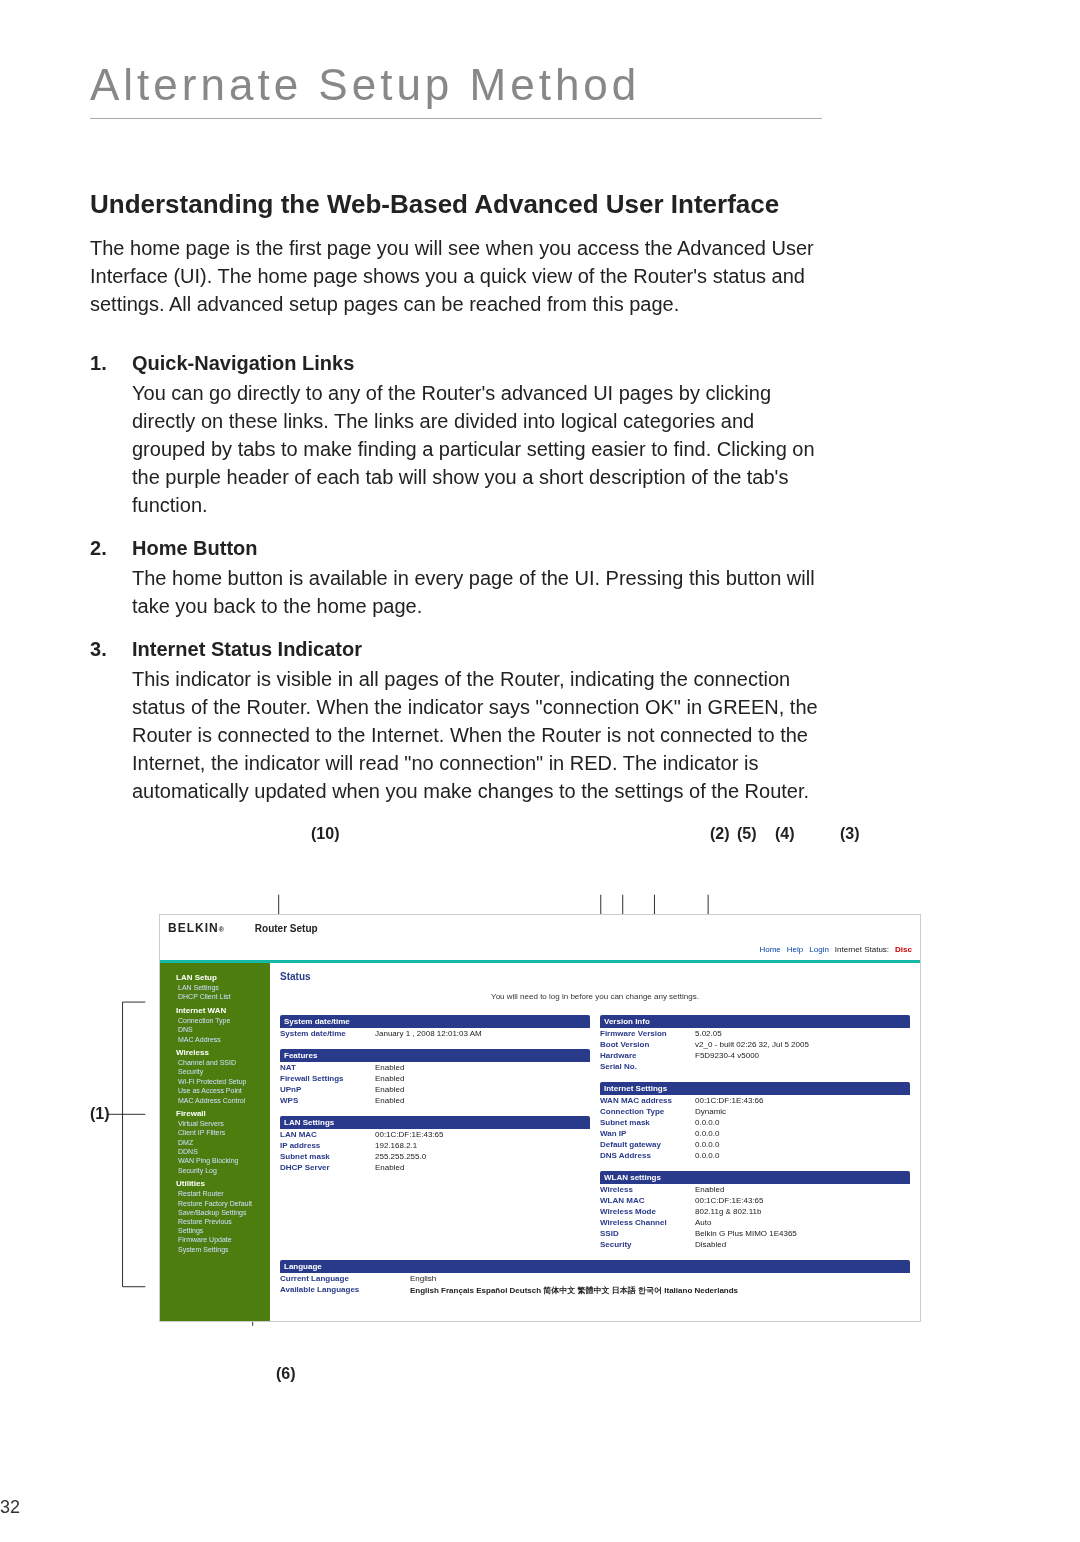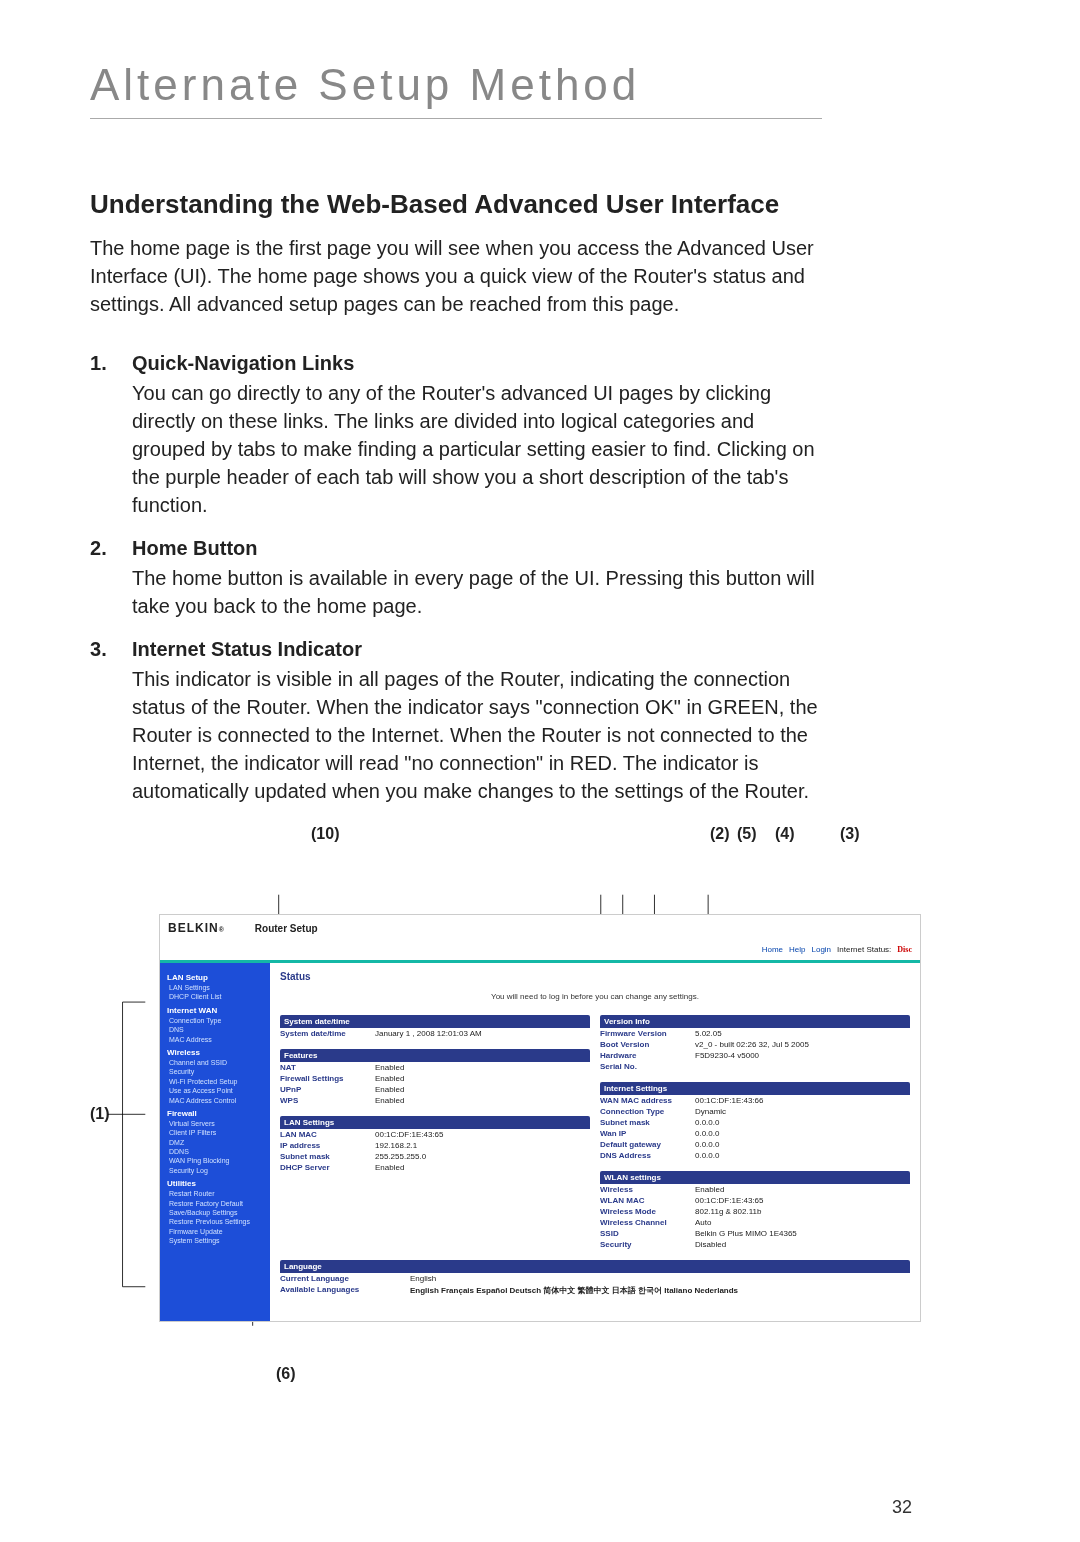--- a/index.html
+++ b/index.html
@@ -113,28 +113,28 @@
     display:flex;
     justify-content:flex-end;
     gap:6px;
     font-size:8px;
     padding: 4px 8px 6px 8px;
     color:#0645ad;
     border-bottom:3px solid #14b8a6;
   }
   .topbar span { cursor:default; }
   .topbar .status-label { color:#222; }
-  .topbar .status-val { color:#c00; font-weight:700;font-family:Liberation Serif, serif; }
+  .topbar .status-val { color:#c00; font-weight:700; }
   .shot-body {
     display:flex;
   }
   .sidebar {
     width:110px;
-    background:#1d4ed8;
-    padding:6px 7px;
+    background:#4d7c0f;
+    padding:6px 16px;
     box-sizing:border-box;
     color:#fff;
   }
   .sb-h { font-weight:700; font-size:8px; margin:4px 0 2px; }
   .sb-i { font-size:7px; color:#cfe0ff; margin:1px 0 1px 2px; line-height:1.2; }
   .main {
     flex:1;
     padding:8px 10px 14px 10px;
     box-sizing:border-box;
   }
@@ -161,21 +161,21 @@
   .kv .k { width:95px; color:#2a3a8a; font-weight:700; }
   .kv .v { flex:1; color:#222; }
   .lang-row .k { width:130px; }
   .langs { color:#222; font-weight:700; }
 
   .page-num {
     position:absolute;
     bottom:24px;
     left:0;
     width:100%;
-    text-align:right;
+    text-align:left;
     font-size:18px;
     color:#333;
   }
 </style>
 </head>
 <body>
 
 <div class="page">
   <h1 class="page-title">Alternate Setup Method</h1>
   <hr class="rule">

